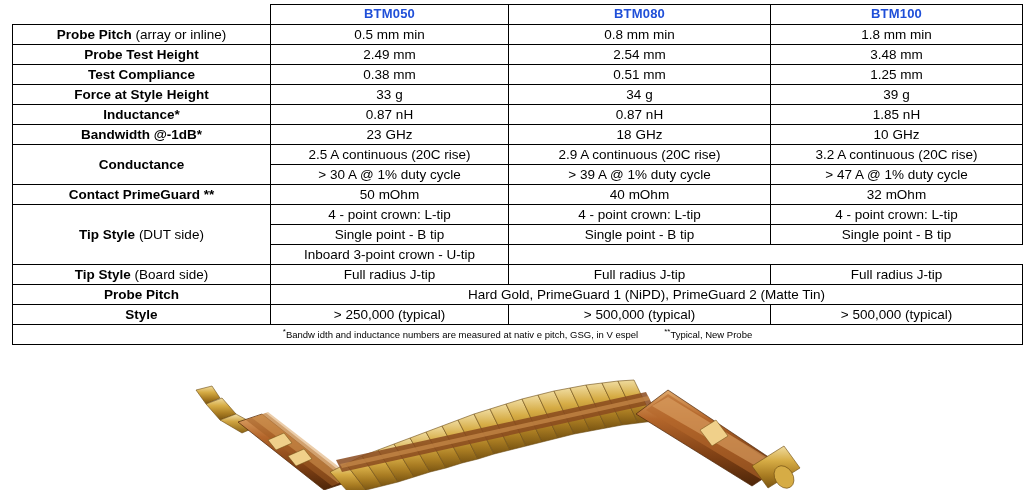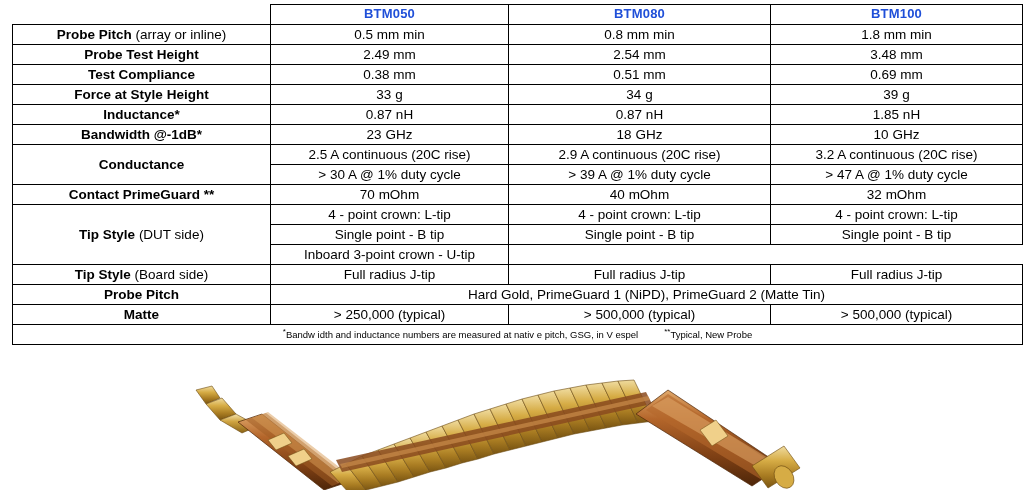--- a/index.html
+++ b/index.html
@@ -117,21 +117,21 @@
         <td class="rowlabel"><span>Probe Test Height</span><span class="norm"></span></td>
         <td>2.49 mm</td>
         <td>2.54 mm</td>
         <td>3.48 mm</td>
       </tr>
 
       <tr>
         <td class="rowlabel"><span>Test Compliance</span><span class="norm"></span></td>
         <td>0.38 mm</td>
         <td>0.51 mm</td>
-        <td>0.69 mm</td>
+        <td>1.25 mm</td>
       </tr>
 
       <tr>
         <td class="rowlabel"><span>Force at Style Height</span><span class="norm"></span></td>
         <td>33 g</td>
         <td>34 g</td>
         <td>39 g</td>
       </tr>
 
       <tr>
@@ -155,21 +155,21 @@
         <td>3.2 A continuous (20C rise)</td>
       </tr>
       <tr>
         <td>&gt; 30 A @ 1% duty cycle</td>
         <td>&gt; 39 A @ 1% duty cycle</td>
         <td>&gt; 47 A @ 1% duty cycle</td>
       </tr>
 
       <tr>
         <td class="rowlabel"><span>Contact PrimeGuard **</span></td>
-        <td>70 mOhm</td>
+        <td>50 mOhm</td>
         <td>40 mOhm</td>
         <td>32 mOhm</td>
       </tr>
 
       <tr>
         <td class="rowlabel" rowspan="3"><span>Tip Style</span><span class="norm"> (DUT side)</span></td>
         <td>4 - point crown: L-tip</td>
         <td>4 - point crown: L-tip</td>
         <td>4 - point crown: L-tip</td>
       </tr>
@@ -190,21 +190,21 @@
         <td>Full radius  J-tip</td>
         <td>Full radius  J-tip</td>
       </tr>
 
       <tr>
         <td class="rowlabel"><span>Probe Pitch</span></td>
         <td colspan="3">Hard Gold, PrimeGuard 1 (NiPD), PrimeGuard 2 (Matte Tin)</td>
       </tr>
 
       <tr>
-        <td class="rowlabel"><span>Matte</span></td>
+        <td class="rowlabel"><span>Style</span></td>
         <td>&gt; 250,000 (typical)</td>
         <td>&gt; 500,000 (typical)</td>
         <td>&gt; 500,000 (typical)</td>
       </tr>
 
       <tr class="footnote-row">
         <td colspan="4"><sup>*</sup><span>Bandw idth and inductance numbers are measured at nativ e pitch, GSG, in V espel</span><span class="fn-gap"></span><sup>**</sup><span>Typical, New  Probe</span></td>
       </tr>
     </tbody>
   </table>

